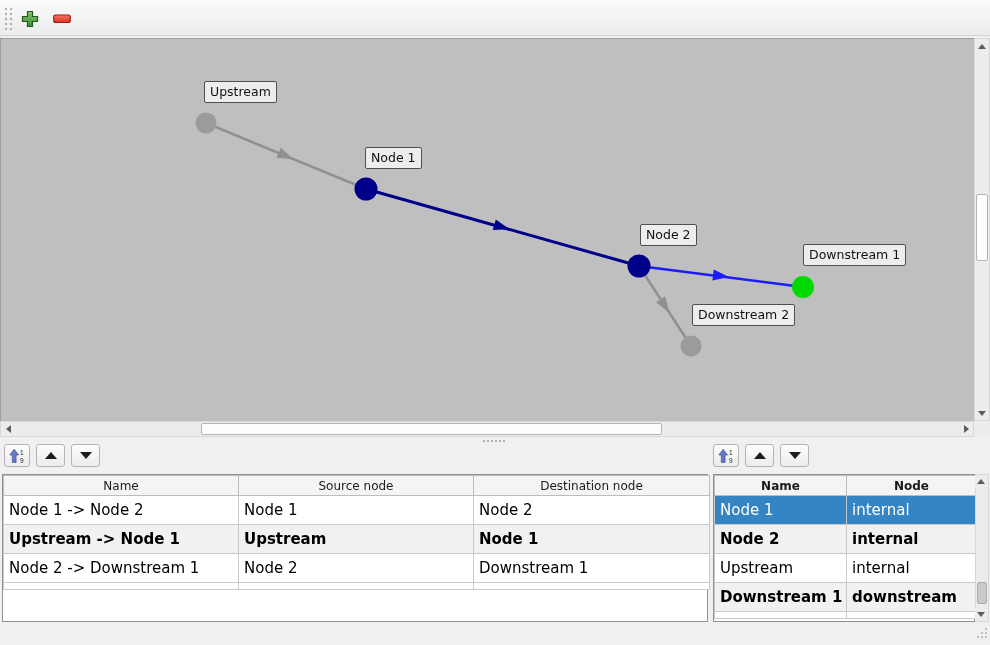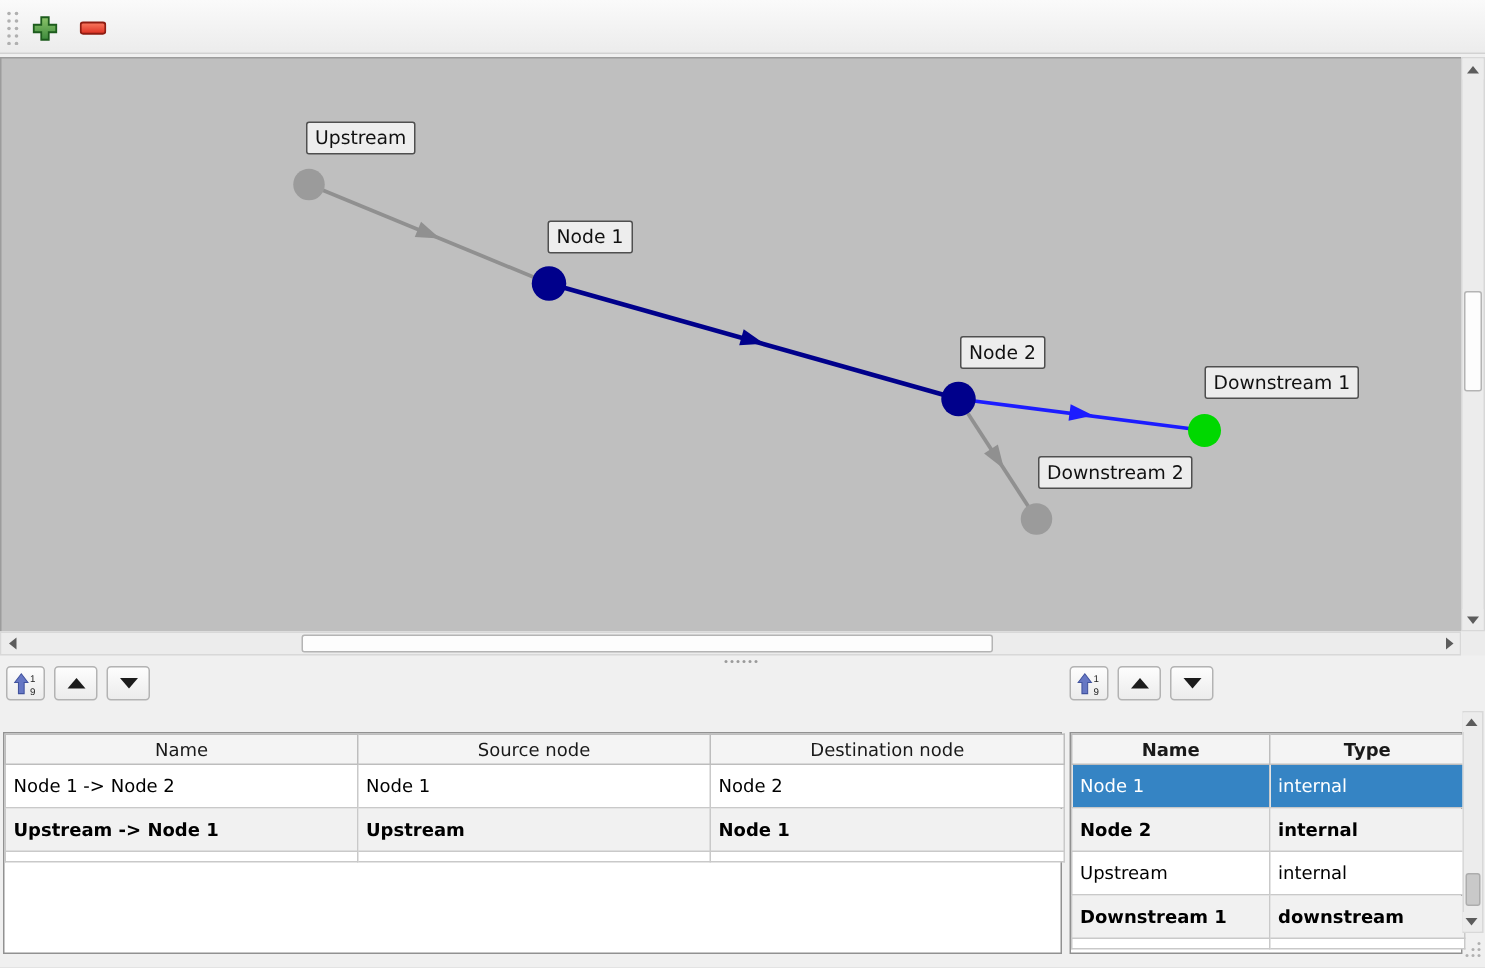--- a/index.html
+++ b/index.html
@@ -43,28 +43,28 @@
   
   .mini-toolbar { position:absolute; top:444px; height:23px; display:flex; gap:6px; }
   .mini-toolbar.left { left:4px; } .mini-toolbar.right { left:713px; }
   .mt-btn { height:23px; border:1px solid #b3b3b3; border-radius:3px;
     background:linear-gradient(#fdfdfd,#ececec); display:flex; align-items:center; justify-content:center; cursor:pointer; }
   .mt-btn.sort { width:26px; } .mt-btn.arrow { width:29px; }
   .blk-tri-up { width:0;height:0;border-left:6px solid transparent;border-right:6px solid transparent;border-bottom:7px solid #1c1c1c; }
   .blk-tri-down { width:0;height:0;border-left:6px solid transparent;border-right:6px solid transparent;border-top:7px solid #1c1c1c; }
 
   
-  .table-wrap { position:absolute; top:488px; background:#fff; border:1px solid #919191; }
+  .table-wrap { position:absolute; top:474px; background:#fff; border:1px solid #919191; }
   .table-wrap.edges { left:2px; width:706px; height:148px; }
   .table-wrap.nodes { left:713px; width:262px; height:148px; }
   table { border-collapse:collapse; table-layout:fixed; width:100%; }
   th { height:20px; font-size:12px; font-weight:normal; color:#1a1a1a; background:#f4f4f4;
     border:1px solid #bdbdbd; text-align:center; }
   .table-wrap.nodes th { font-weight:bold; }
-  td { height:29px; font-size:12px; color:#000; border:1px solid #c9c9c9; padding-left:5px;
+  td { height:29px; font-size:15px; color:#000; border:1px solid #c9c9c9; padding-left:5px;
     overflow:hidden; white-space:nowrap; background:#fff; }
   tr.alt td { background:#f1f1f1;font-weight:bold; }
   tr.stub td { height:7px; }
   tr.selected td { background:#3584c4; color:#ffffff; }
 
   .nodes-scroll { position:absolute; top:474px; left:975px; width:14px; height:148px;
     background:#ececec; border:1px solid #d8d8d8; }
 
   .resize-grip { position:absolute; right:2px; bottom:2px; cursor:nwse-resize; }
 </style>
@@ -224,39 +224,44 @@
         <tr>
           <td>Node 1 -&gt; Node 2</td>
           <td>Node 1</td>
           <td>Node 2</td>
         </tr>
         <tr class="alt">
           <td>Upstream -&gt; Node 1</td>
           <td>Upstream</td>
           <td>Node 1</td>
         </tr>
+        <tr>
+          <td>Node 2 -&gt; Downstream 1</td>
+          <td>Node 2</td>
+          <td>Downstream 1</td>
+        </tr>
         <tr class="stub">
             <td></td>
             <td></td>
             <td></td>
           </tr>
       </tbody>
     </table>
   </div>
 
   <div class="table-wrap nodes">
     <table>
       <colgroup>
           <col style="width:132px">
           <col style="width:130px">
         </colgroup>
       <thead>
         <tr>
           <th>Name</th>
-          <th>Type</th>
+          <th>Node</th>
         </tr>
       </thead>
       <tbody>
         <tr class="selected">
           <td>Node 1</td>
           <td>internal</td>
         </tr>
         <tr class="alt">
           <td>Node 2</td>
           <td>internal</td>

